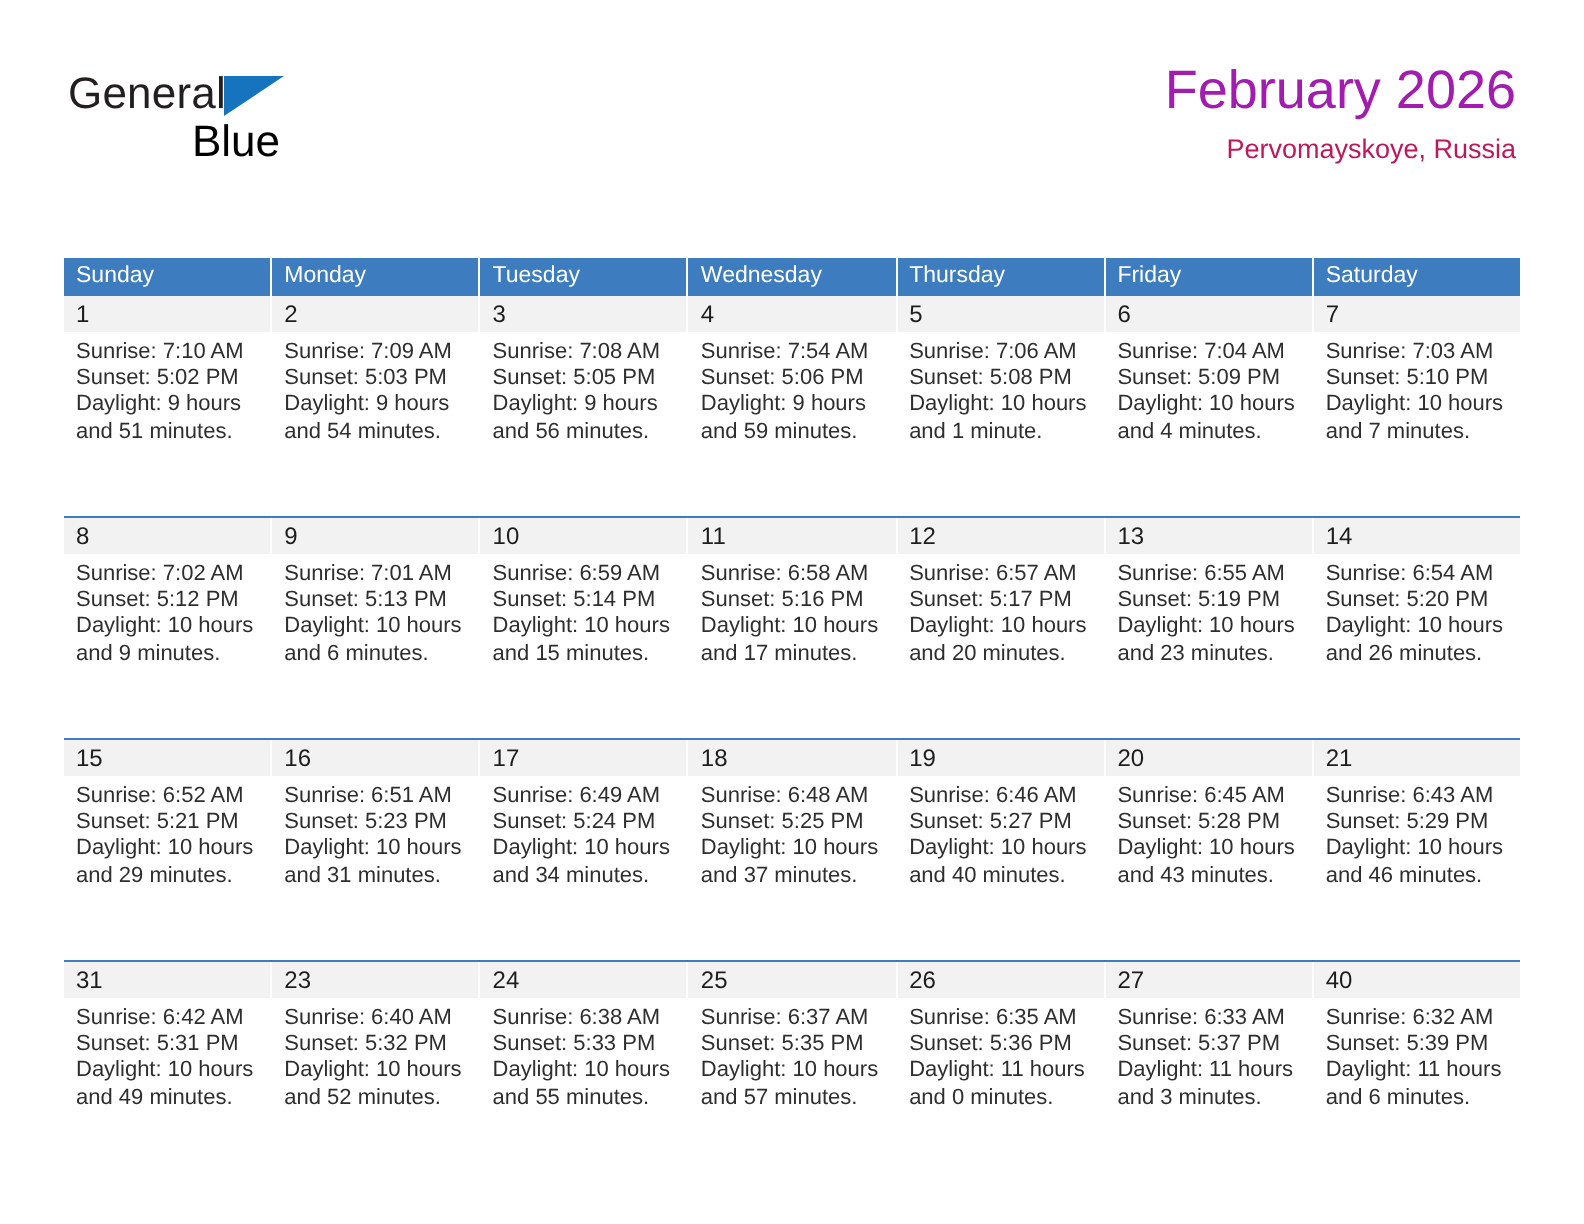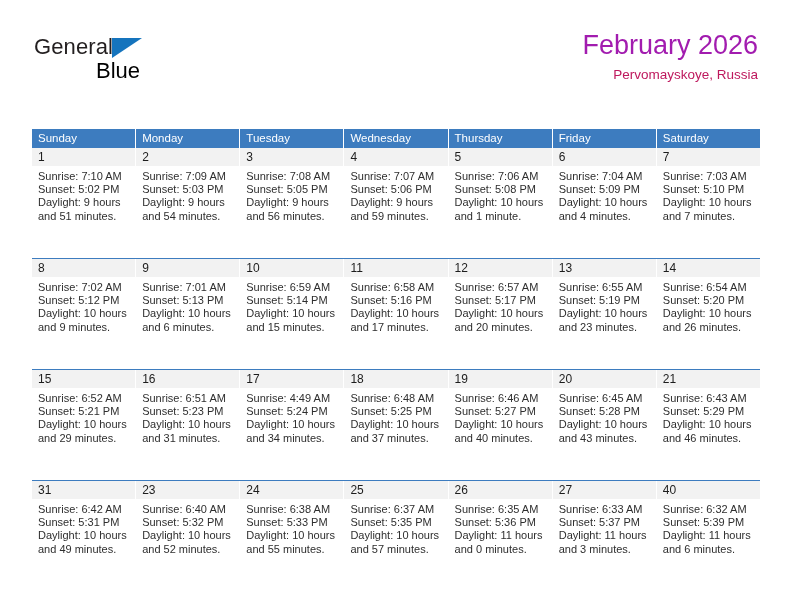--- a/index.html
+++ b/index.html
@@ -201,21 +201,21 @@
             <div class="dayinfo">
               <div>Sunrise: 7:08 AM</div>
               <div>Sunset: 5:05 PM</div>
               <div>Daylight: 9 hours</div>
               <div>and 56 minutes.</div>
             </div>
           </div>
           <div class="day">
             <div class="daynum">4</div>
             <div class="dayinfo">
-              <div>Sunrise: 7:07 AM</div>
+              <div>Sunrise: 7:54 AM</div>
               <div>Sunset: 5:06 PM</div>
               <div>Daylight: 9 hours</div>
               <div>and 59 minutes.</div>
             </div>
           </div>
           <div class="day">
             <div class="daynum">5</div>
             <div class="dayinfo">
               <div>Sunrise: 7:06 AM</div>
               <div>Sunset: 5:08 PM</div>
@@ -322,21 +322,21 @@
             <div class="dayinfo">
               <div>Sunrise: 6:51 AM</div>
               <div>Sunset: 5:23 PM</div>
               <div>Daylight: 10 hours</div>
               <div>and 31 minutes.</div>
             </div>
           </div>
           <div class="day">
             <div class="daynum">17</div>
             <div class="dayinfo">
-              <div>Sunrise: 4:49 AM</div>
+              <div>Sunrise: 6:49 AM</div>
               <div>Sunset: 5:24 PM</div>
               <div>Daylight: 10 hours</div>
               <div>and 34 minutes.</div>
             </div>
           </div>
           <div class="day">
             <div class="daynum">18</div>
             <div class="dayinfo">
               <div>Sunrise: 6:48 AM</div>
               <div>Sunset: 5:25 PM</div>

